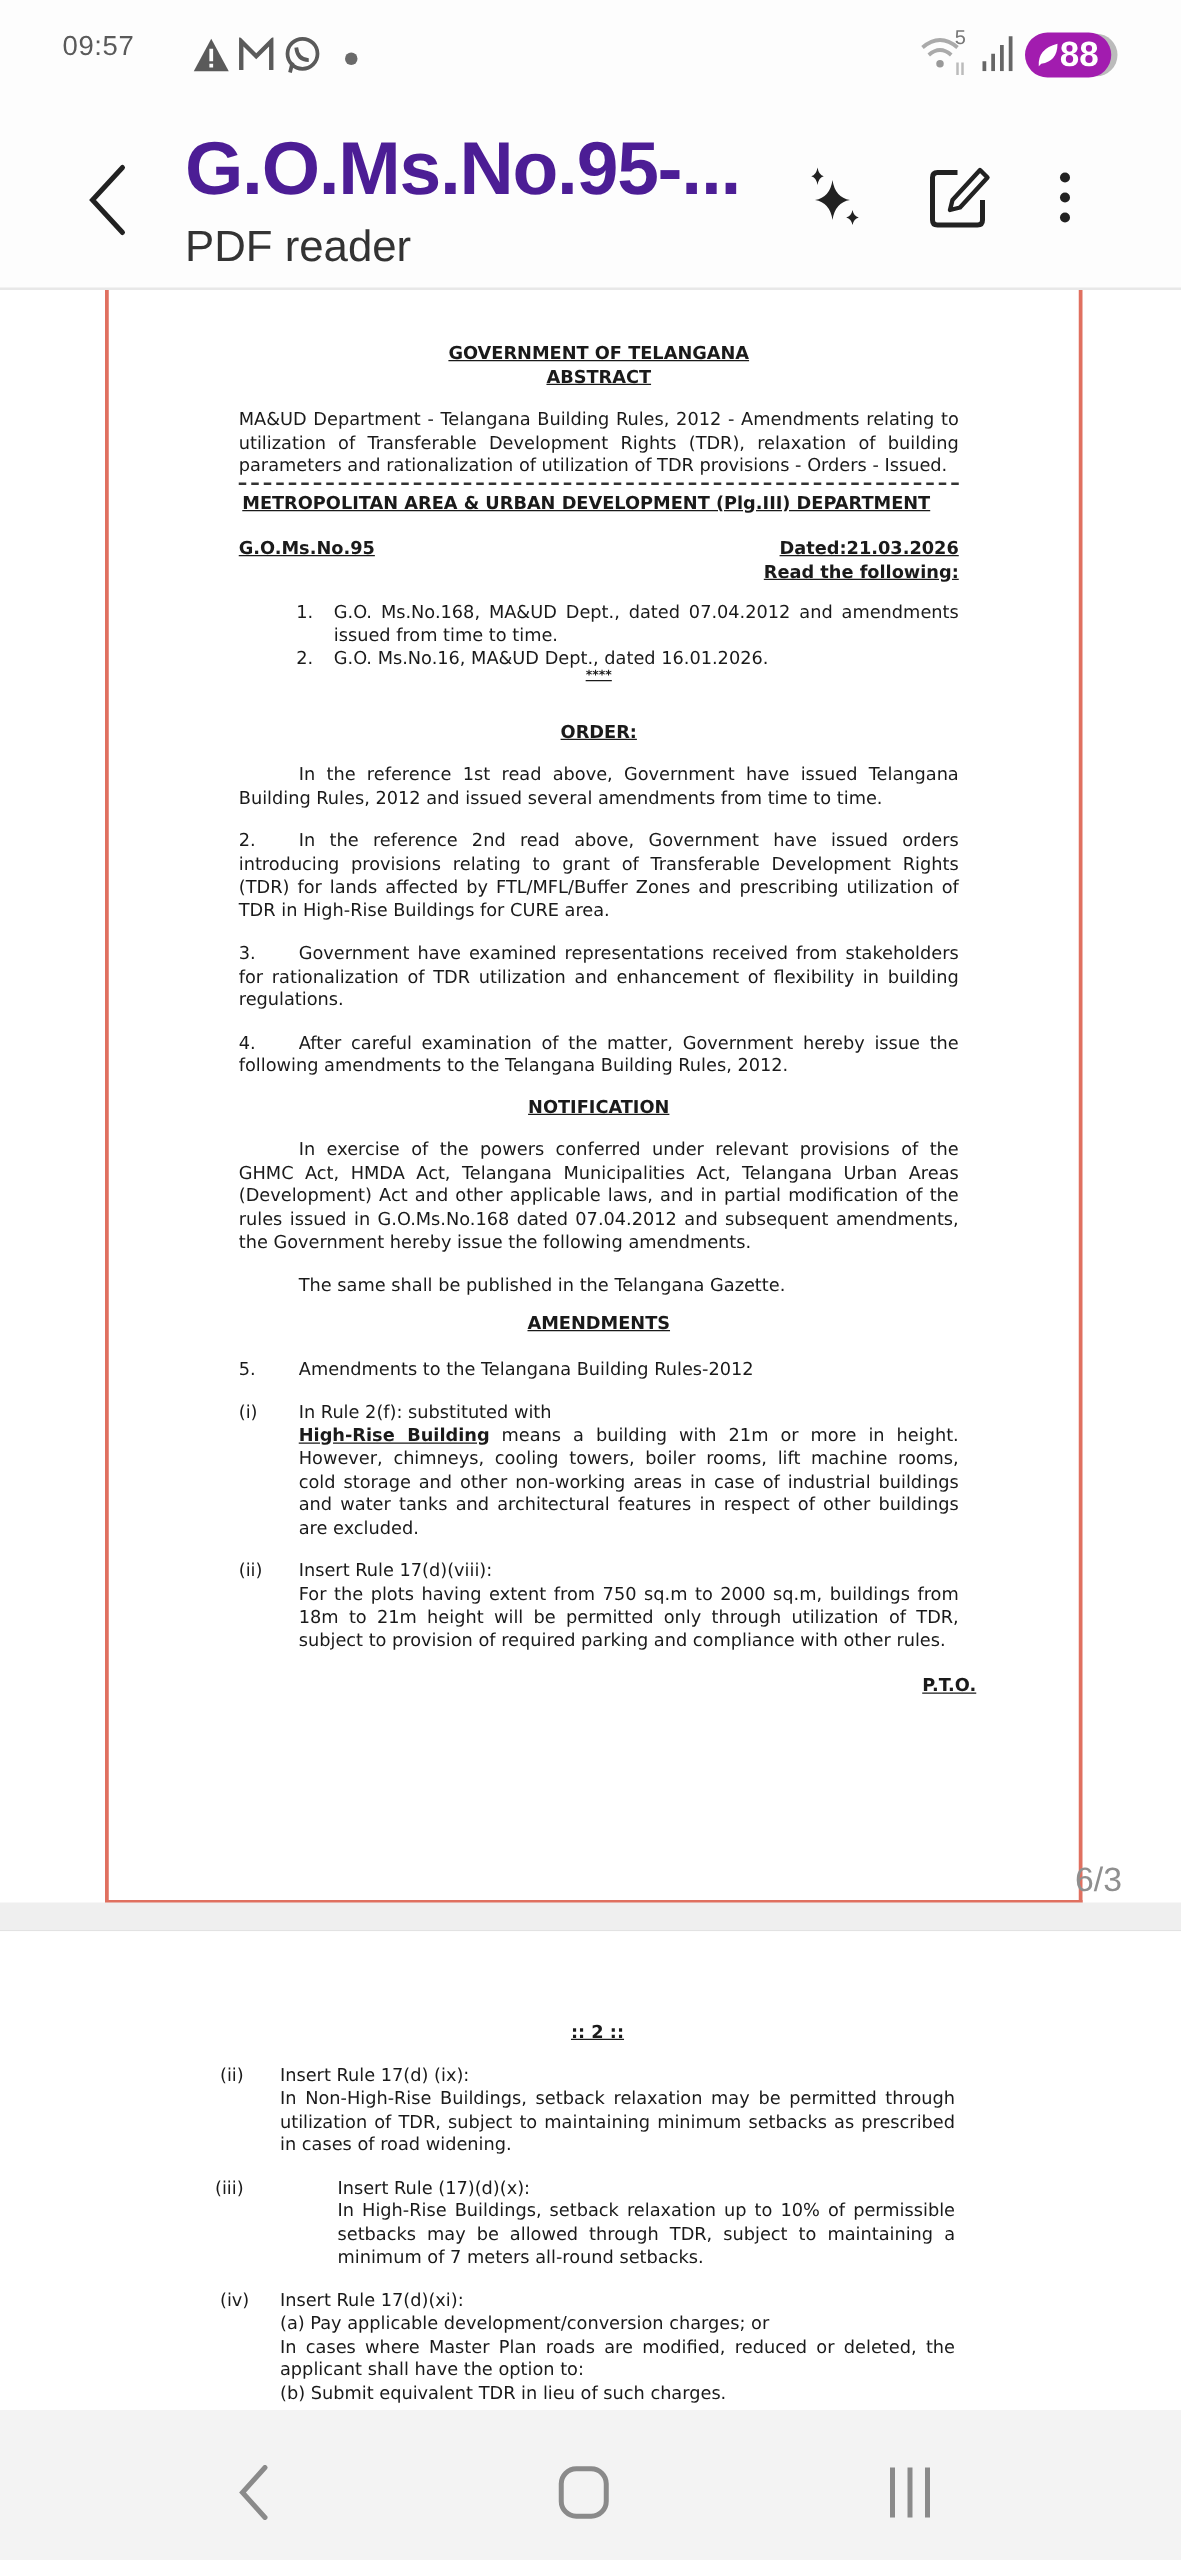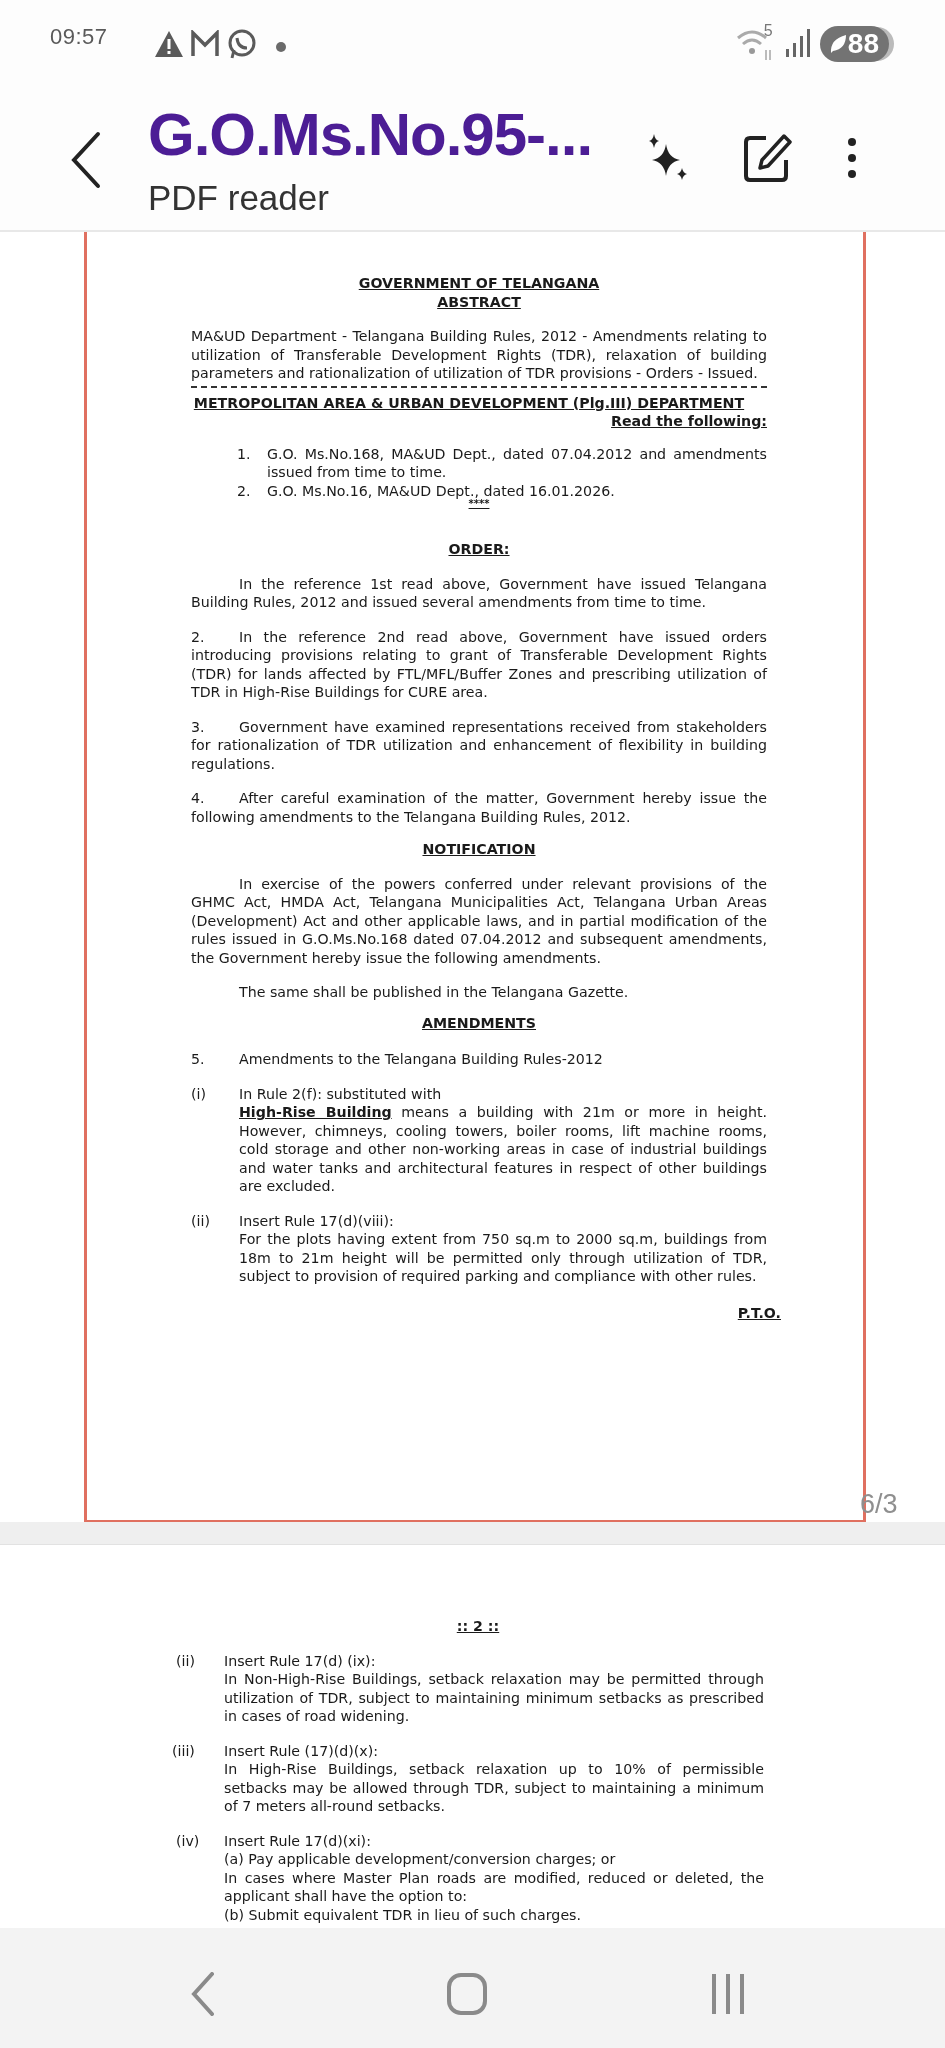--- a/index.html
+++ b/index.html
@@ -4,21 +4,21 @@
 <style>
   html, body { margin:0; padding:0; }
   body { width:945px; height:2048px; background:#fdfdfd; font-family:"Liberation Sans", sans-serif; position:relative; overflow:hidden; color:#1f1f1f; }
   
   .status { position:absolute; top:0; left:0; width:945px; height:90px; background:#fdfdfd; }
   .time { position:absolute; left:50px; top:24px; font-size:22px; color:#5a5a5a; letter-spacing:0.5px; }
   .st-icons { position:absolute; left:154px; top:28px; display:flex; gap:6px; align-items:center; }
   .st-icons span { display:inline-block; color:#5a5a5a; font-size:28px; line-height:30px; }
   .dot { width:10px; height:10px; border-radius:50%; background:#6a6a6a; margin-left:12px; }
   .right-st { position:absolute; right:56px; top:26px; display:flex; align-items:center; gap:8px; }
-  .batt { background:#737373; color:#fff; border-radius:20px; height:36px; padding:0 10px 0 8px; display:flex; align-items:center; font-weight:bold; font-size:28px; box-shadow: 6px 0 0 -1px #bbb; }
+  .batt { background:#a21caf; color:#fff; border-radius:20px; height:36px; padding:0 10px 0 8px; display:flex; align-items:center; font-weight:bold; font-size:28px; box-shadow: 6px 0 0 -1px #bbb; }
   
   .appbar { position:absolute; top:90px; left:0; width:945px; height:140px; background:#fdfdfd; border-bottom:2px solid #e8e8e8; }
   .back { position:absolute; left:68px; top:40px; width:40px; height:60px; }
   .title { position:absolute; left:148px; top:10px; font-size:60px; font-weight:bold; color:#4c1d95; letter-spacing:-1px; }
   .subtitle { position:absolute; left:148px; top:88px; font-size:35px; color:#333; }
   .act { position:absolute; top:40px; width:56px; height:56px; }
   
   .viewer { position:absolute; top:232px; left:0; width:945px; height:1696px; background:#fff; }
   .page1 { position:absolute; left:84px; top:0; width:776px; height:1288px; border:3px solid #e07060; border-top:none; background:#fff; }
   .pagegap { position:absolute; top:1290px; left:0; width:945px; height:22px; background:#efefef; border-bottom:1px solid #e2e2e2;}
@@ -122,20 +122,24 @@
 </div>
 
 <div class="viewer">
   <div class="page1">
     <div class="doc" style="left:104px; top:42px; width:576px;">
       <p class="c b">GOVERNMENT OF TELANGANA</p>
       <p class="c b">ABSTRACT</p>
       <p class="j" style="margin-top:16px;">MA&amp;UD Department - Telangana Building Rules, 2012 - Amendments relating to utilization of Transferable Development Rights (TDR), relaxation of building parameters and rationalization of utilization of  TDR provisions - Orders - Issued.</p>
       <div style="border-top:2px dashed #333; margin-top:3px; height:0;"></div>
       <p class="c b" style="margin-top:6px; margin-left:-20px;">METROPOLITAN AREA &amp; URBAN DEVELOPMENT (Plg.III) DEPARTMENT</p>
+      <div class="row" style="justify-content:space-between; margin-top:18px;">
+        <span class="b u">G.O.Ms.No.95</span>
+        <span class="b u">Dated:21.03.2026</span>
+      </div>
       <p class="b" style="text-align:right;">Read the following:</p>
       <div style="margin-top:14px; margin-left:46px;">
         <div class="row">
             <span style="width:30px;flex:none;">1.</span>
             <span class="j">G.O. Ms.No.168, MA&amp;UD Dept., dated 07.04.2012 and amendments issued from time to time.</span>
           </div>
         <div class="row">
             <span style="width:30px;flex:none;">2.</span>
             <span>G.O. Ms.No.16, MA&amp;UD Dept., dated 16.01.2026.</span>
           </div>
@@ -177,21 +181,21 @@
   <div class="page2">
     <div class="doc" style="left:176px; top:72px; width:588px;">
       <p class="c b" style="margin-left:16px;">:: 2 ::</p>
       <div class="row" style="margin-top:16px;">
         <span class="num" style="width:48px;">(ii)</span>
         <div class="j">
           <p>Insert Rule 17(d) (ix):</p>
           <p>In Non-High-Rise Buildings, setback relaxation may be permitted through utilization of TDR, subject to maintaining minimum setbacks as prescribed in cases of road widening.</p>
         </div>
       </div>
-      <div class="row" style="margin-top:16px; margin-left:-4px;">
+      <div class="row" style="margin-top:16px; margin-left:-4px;gap:46px;">
         <span class="num" style="width:52px;">(iii)</span>
         <div class="j">
           <p>Insert Rule (17)(d)(x):</p>
           <p>In High-Rise Buildings, setback relaxation up to 10% of permissible setbacks may be allowed through TDR, subject to maintaining a minimum of 7 meters all-round setbacks.</p>
         </div>
       </div>
       <div class="row" style="margin-top:16px;">
         <span class="num" style="width:48px;">(iv)</span>
         <div class="j">
           <p>Insert Rule 17(d)(xi):</p>

